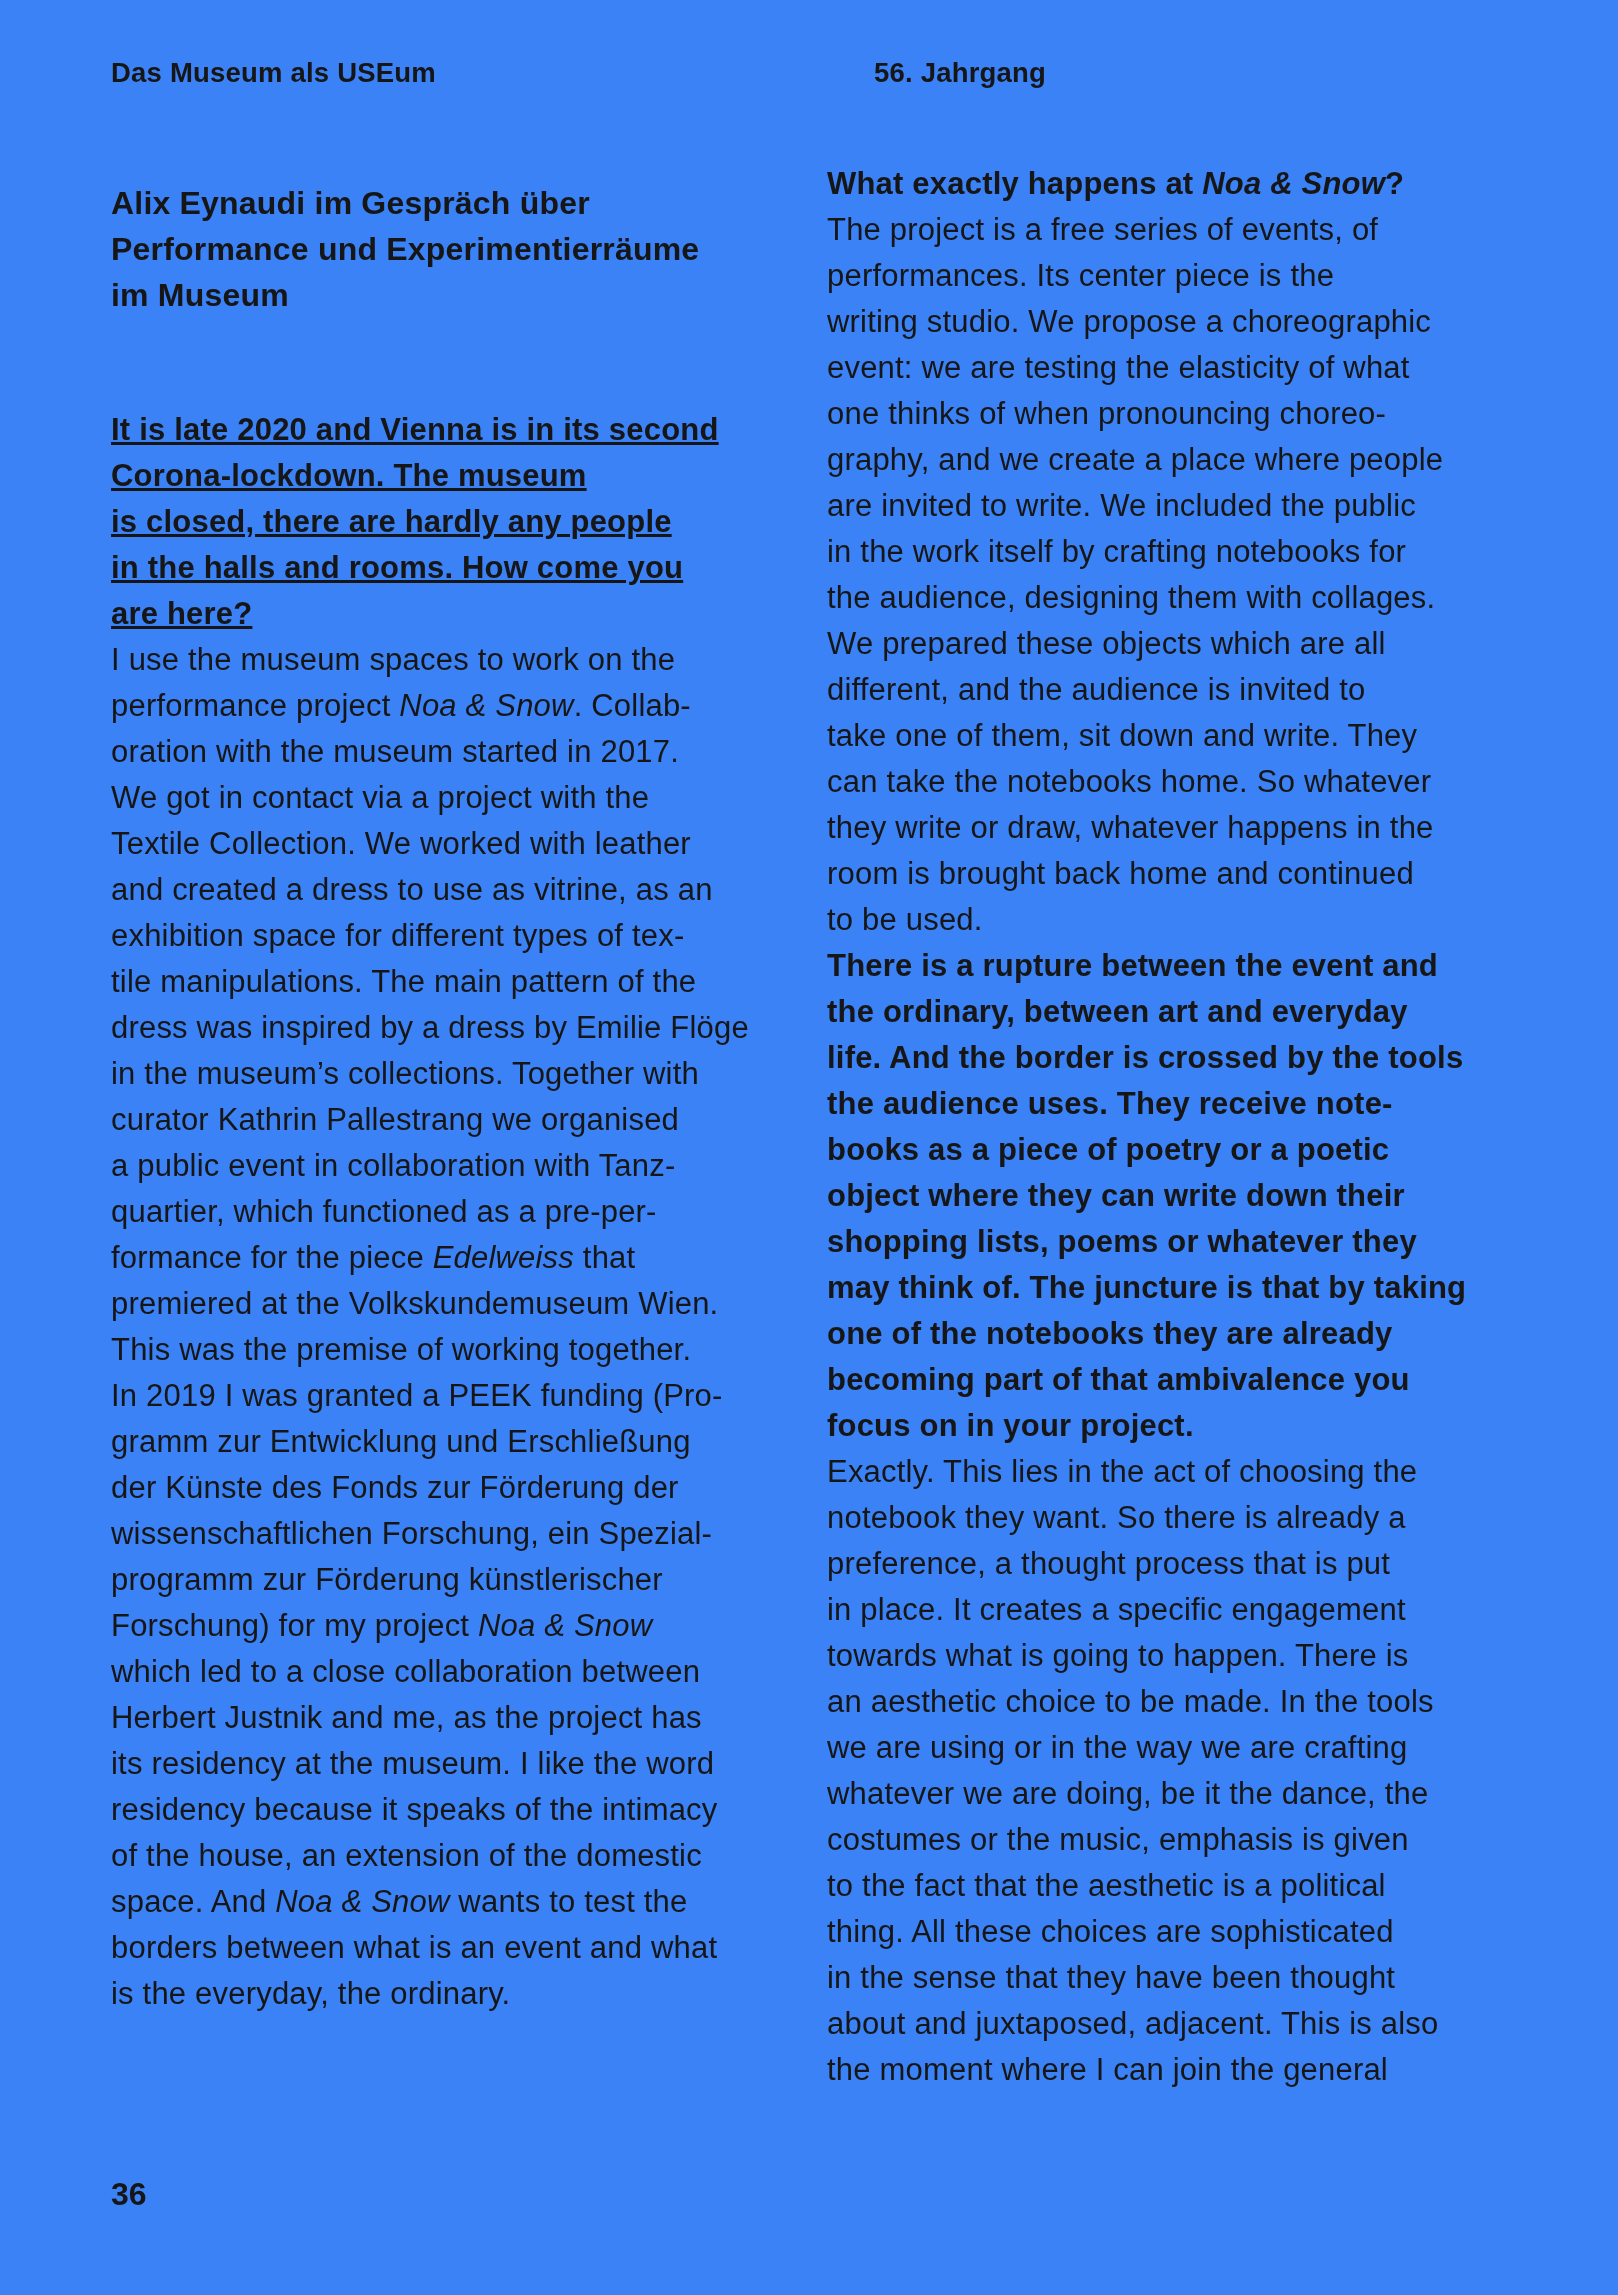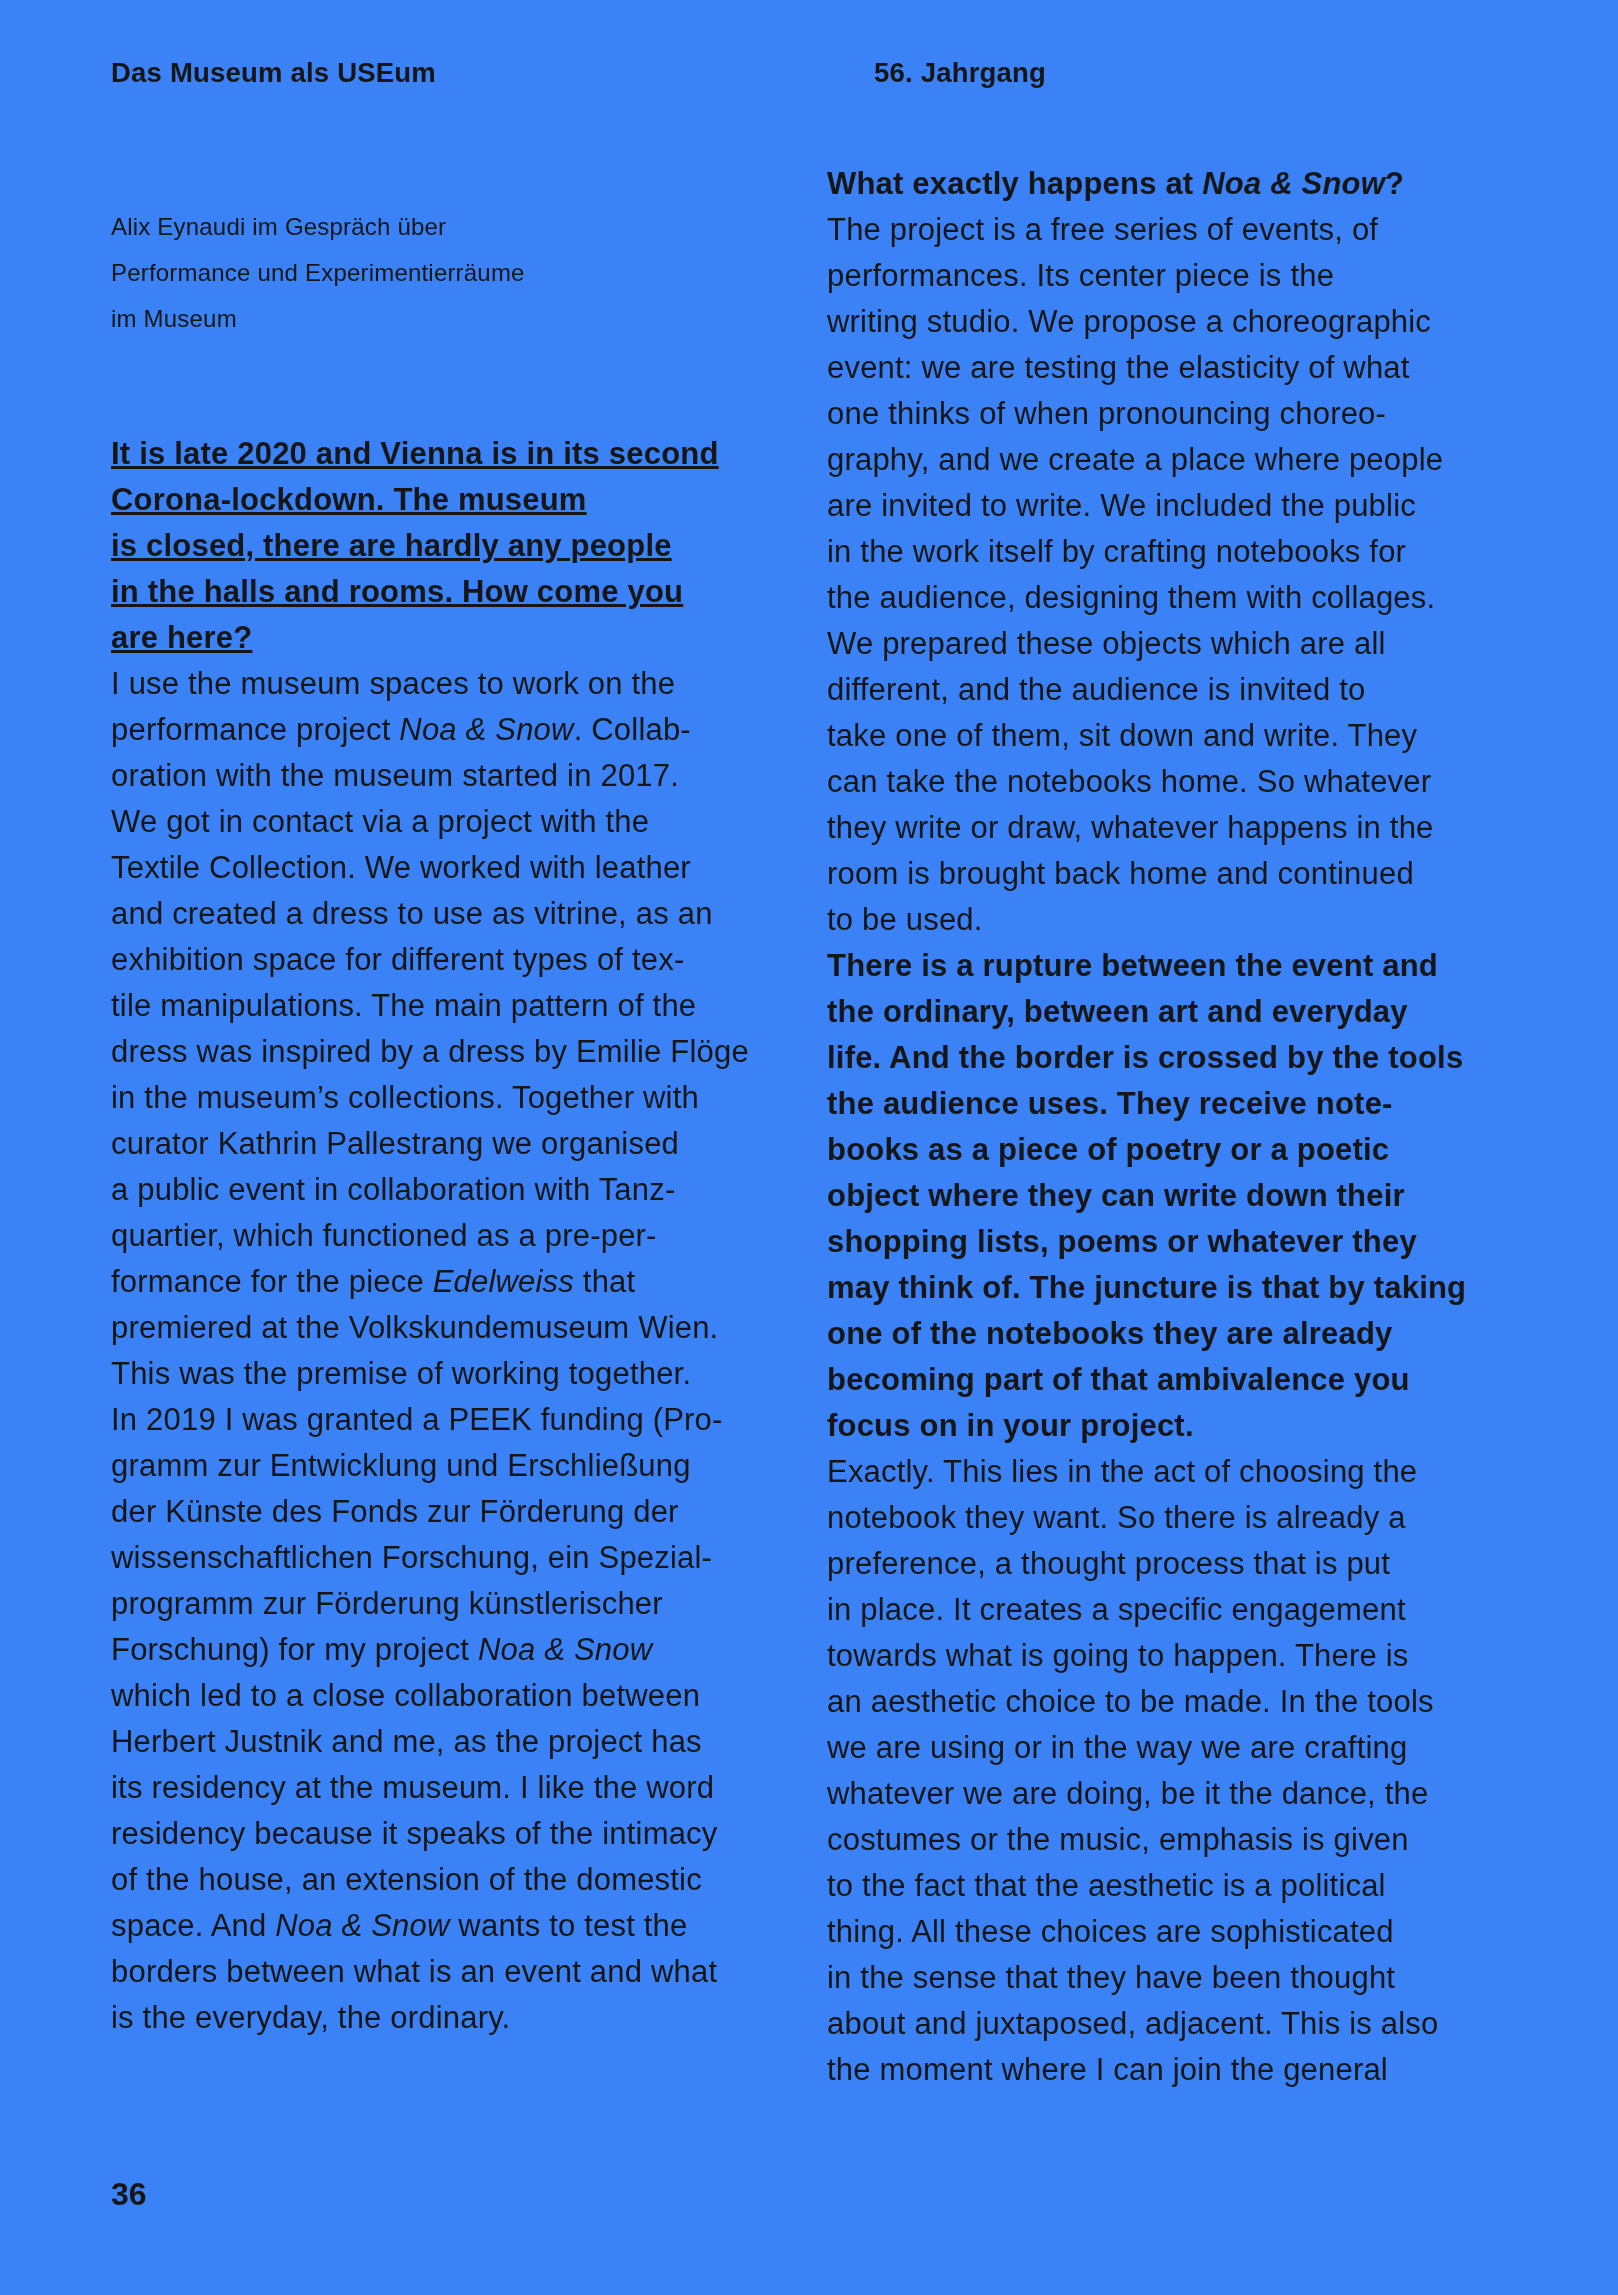--- a/index.html
+++ b/index.html
@@ -25,23 +25,23 @@
   .col { position: absolute; }
   .col-left  { left: 111px;  top: 159px; width: 716px; }
   .col-right { left: 827px; top: 161px; width: 724px; }
 
   .article-title {
     font-weight: 700;
     font-size: 40px; line-height: 53px;
     letter-spacing: -0.2px;
   }
   .article-subtitle {
-    margin-top: 45px;
-    font-weight: 400;
-    font-size: 24px; line-height: 46px;
+    margin-top: 21px;
+    font-weight: 700;
+    font-size: 32px; line-height: 46px;
     letter-spacing: 0.2px;
   }
   .block {
     font-size: 31px; line-height: 46px;
     letter-spacing: 0.2px;
   }
   .bold { font-weight: 700; }
   .q1 { margin-top: 89px; text-decoration: underline; }
   .gap-before { }
 

